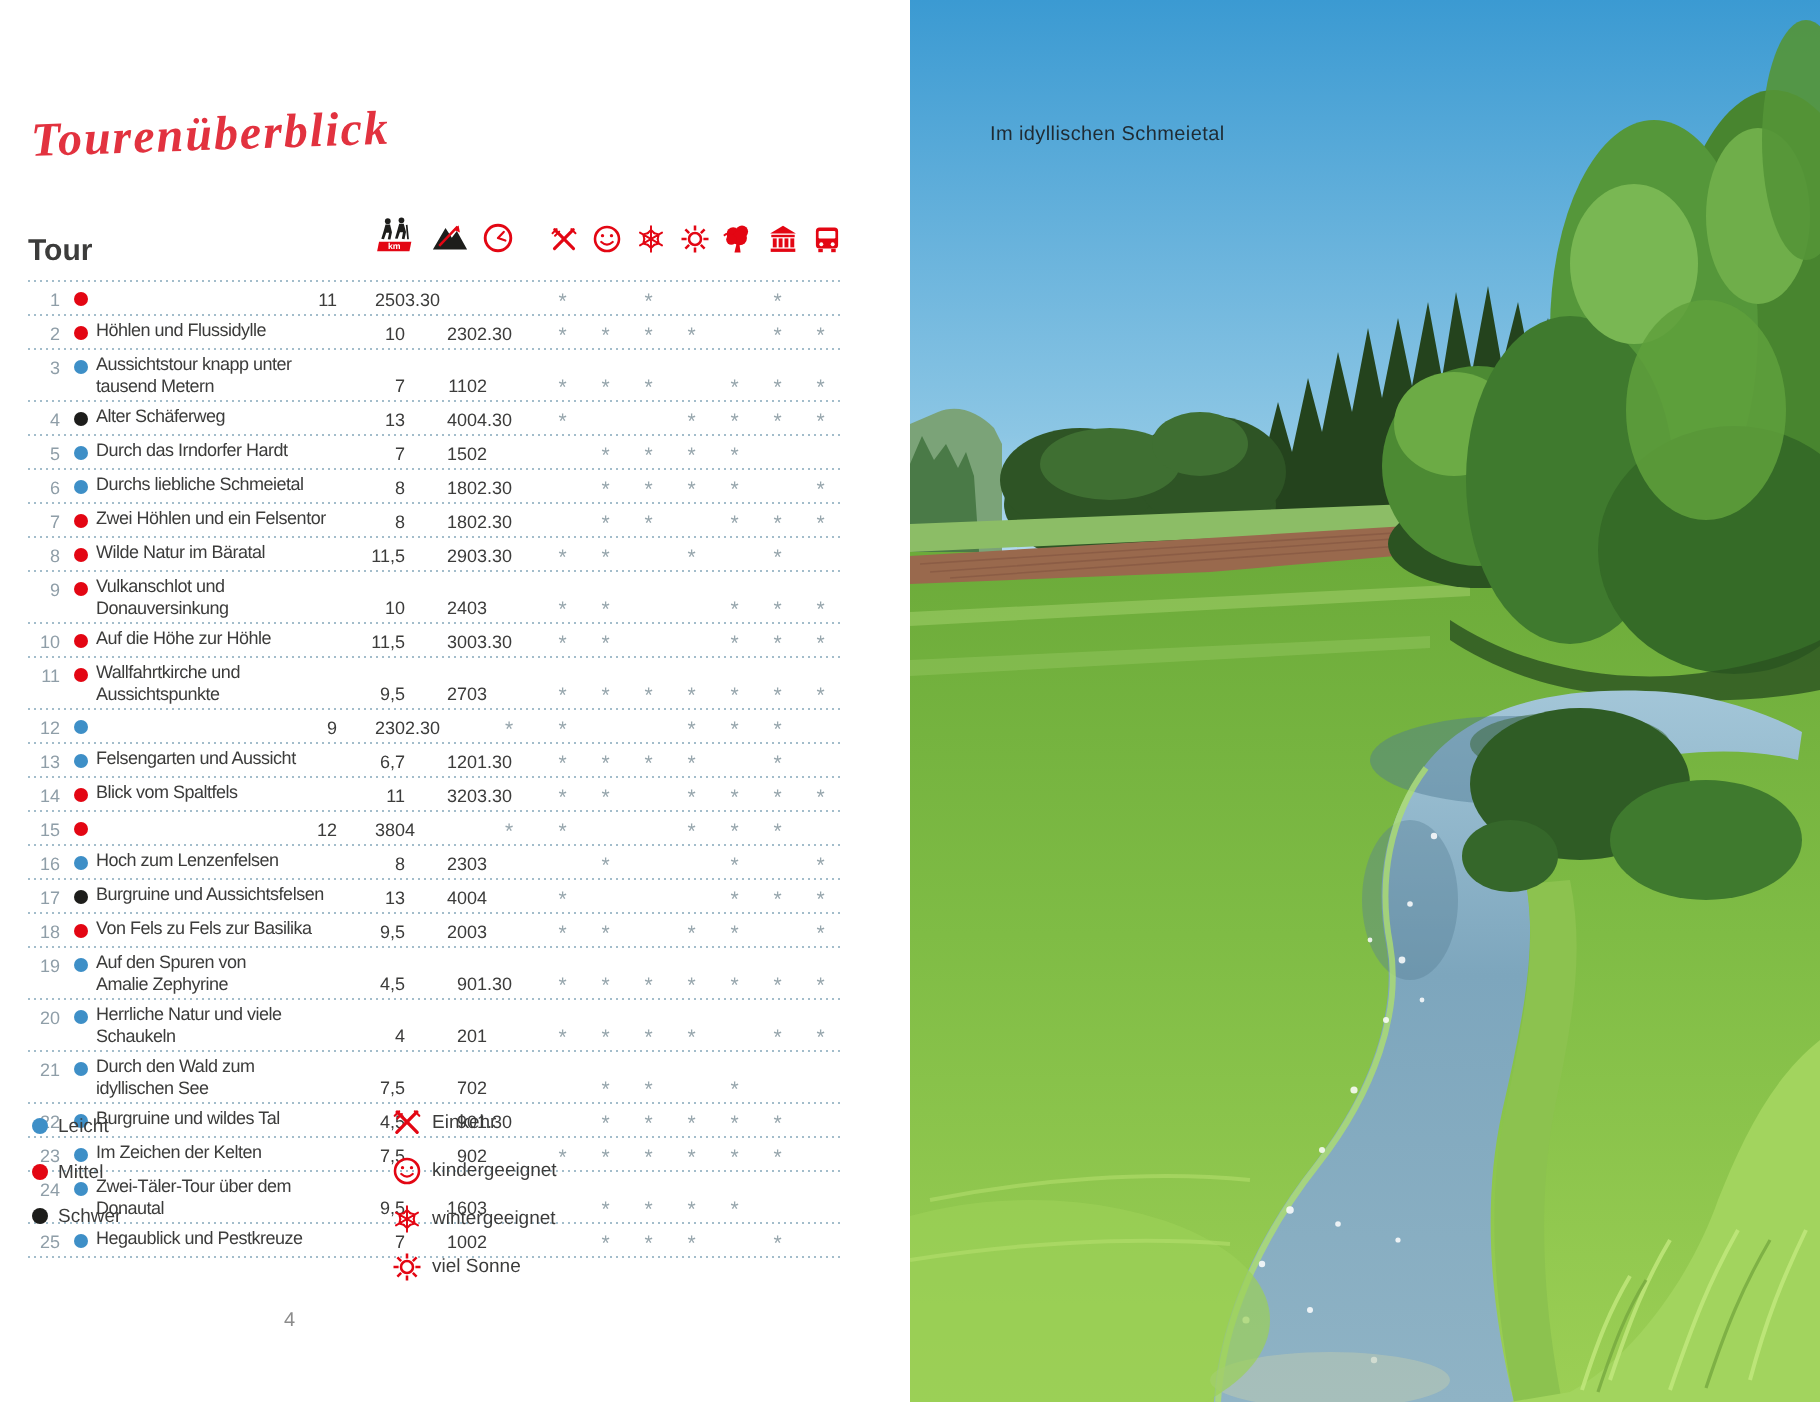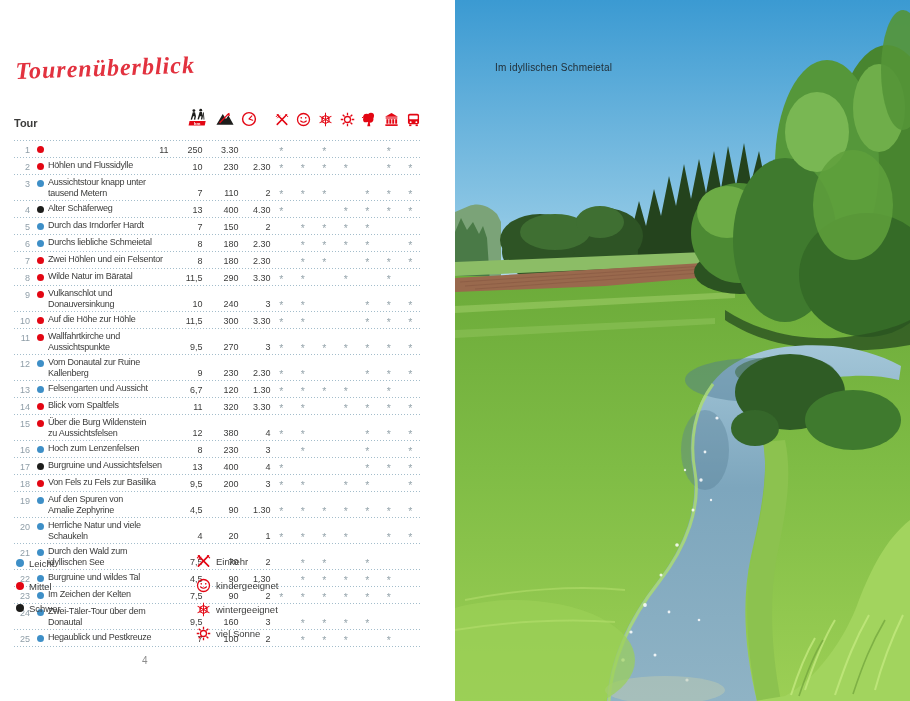--- a/index.html
+++ b/index.html
@@ -2,35 +2,35 @@
 <html><head>
 <meta charset="utf-8">
 <style>
   html,body{margin:0;padding:0;background:#e8e8e8;}
   .stage{position:relative;width:910px;height:701px;background:#ffffff;overflow:hidden;
          font-family:"Liberation Sans",sans-serif;color:#3c3c3b;}
   
   .title{position:absolute;left:16px;top:58px;font-family:"Liberation Serif",serif;
          font-style:italic;font-weight:bold;font-size:24px;color:#e2323f;
          letter-spacing:1px;transform:rotate(-2deg);transform-origin:left bottom;}
-  .tour-label{position:absolute;left:14px;top:117px;font-size:11px;font-weight:bold;color:#3c3c3b;}
+  .tour-label{position:absolute;left:14px;top:117px;font-size:15px;font-weight:bold;color:#3c3c3b;}
   .hdr-ic{position:absolute;}
   
   .table{position:absolute;left:14px;top:140px;width:407px;}
   .dotrule{height:2px;background-image:repeating-linear-gradient(to right,#a3bdcb 0 1.1px,transparent 1.1px 3px);
            background-size:100% 1.2px;background-repeat:no-repeat;background-position:0 50%;}
   .trow{display:grid;grid-template-columns:18px 16px 1fr 34px 36px 32px repeat(7,21.5px);
         align-items:end;padding:1px 0;font-size:9px;line-height:11px;}
   .num{align-self:start;margin-top:2px;text-align:right;padding-right:2px;color:#8f9ea8;}
   .dotc{align-self:start;display:flex;justify-content:center;margin-top:2.5px;}
   .dot{width:7px;height:7px;border-radius:50%;display:inline-block;}
   .lv-leicht{background:#3e8fc7;} .lv-mittel{background:#e30613;} .lv-schwer{background:#1d1d1b;}
   .tname{align-self:start;white-space:pre-line;letter-spacing:-0.25px;padding-right:2px;}
   .val{text-align:right;}
-  .time{text-align:right;}
+  .time{text-align:left;}
   .mark{text-align:center;color:#97a6ad;font-size:10.5px;line-height:10px;}
   
   .legend-col{position:absolute;}
   .leg-item{display:flex;align-items:flex-start;margin-bottom:9px;}
   .leg-item .dot{margin-top:3px;width:8px;height:8px;}
   .leg-label{font-size:9.5px;line-height:11.5px;white-space:pre-line;margin-left:5px;padding-top:2px;}
   .leg-item svg{flex:0 0 auto;}
   .pagenum{position:absolute;left:142px;top:655px;font-size:10px;color:#8c8c8c;}
   
   .photo{position:absolute;left:455px;top:0;width:455px;height:701px;}
@@ -377,21 +377,20 @@
         <span class="mark">*</span>
         <span class="mark">*</span>
         <span class="mark">*</span>
       </div>
       <div class="dotrule"></div>
       <div class="trow">
         <span class="num">12</span>
         <span class="dotc">
           <span class="dot lv-leicht"></span>
         </span>
-        <span class="tname">Vom Donautal zur Ruine Kallenberg</span>
         <span class="val">9</span>
         <span class="val">230</span>
         <span class="time">2.30</span>
         <span class="mark">*</span>
         <span class="mark">*</span>
         <span class="mark"></span>
         <span class="mark"></span>
         <span class="mark">*</span>
         <span class="mark">*</span>
         <span class="mark">*</span>
@@ -431,22 +430,20 @@
         <span class="mark">*</span>
         <span class="mark">*</span>
         <span class="mark">*</span>
       </div>
       <div class="dotrule"></div>
       <div class="trow">
         <span class="num">15</span>
         <span class="dotc">
           <span class="dot lv-mittel"></span>
         </span>
-        <span class="tname">Über die Burg Wildenstein
-zu Aussichtsfelsen</span>
         <span class="val">12</span>
         <span class="val">380</span>
         <span class="time">4</span>
         <span class="mark">*</span>
         <span class="mark">*</span>
         <span class="mark"></span>
         <span class="mark"></span>
         <span class="mark">*</span>
         <span class="mark">*</span>
         <span class="mark">*</span>

